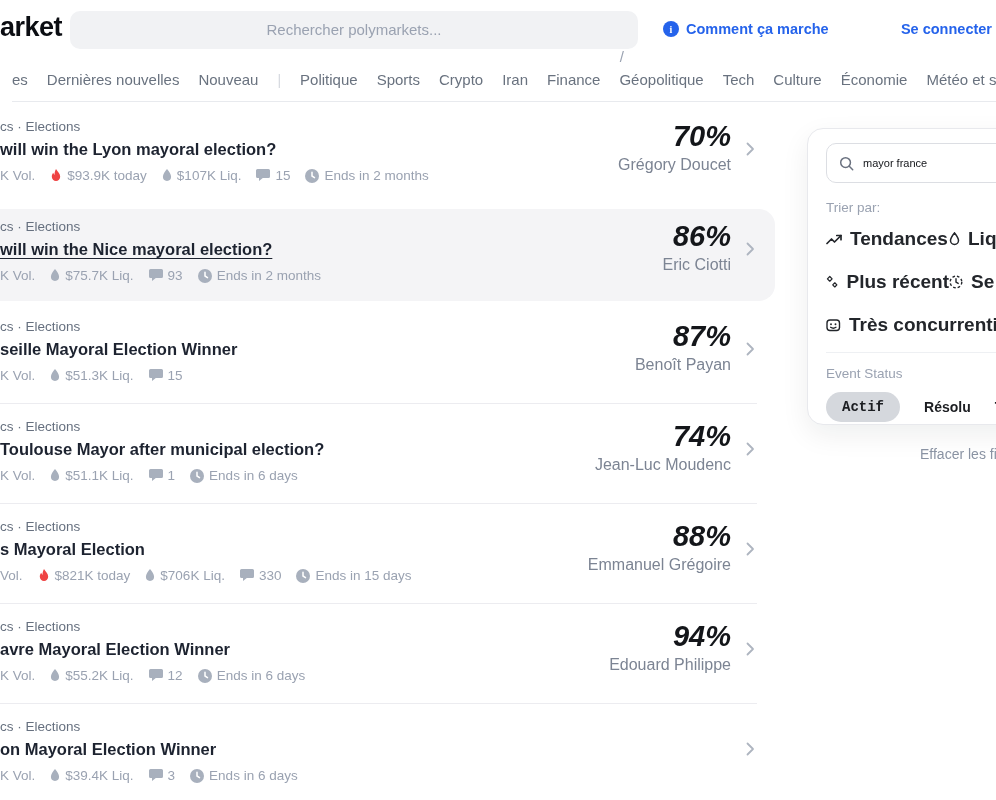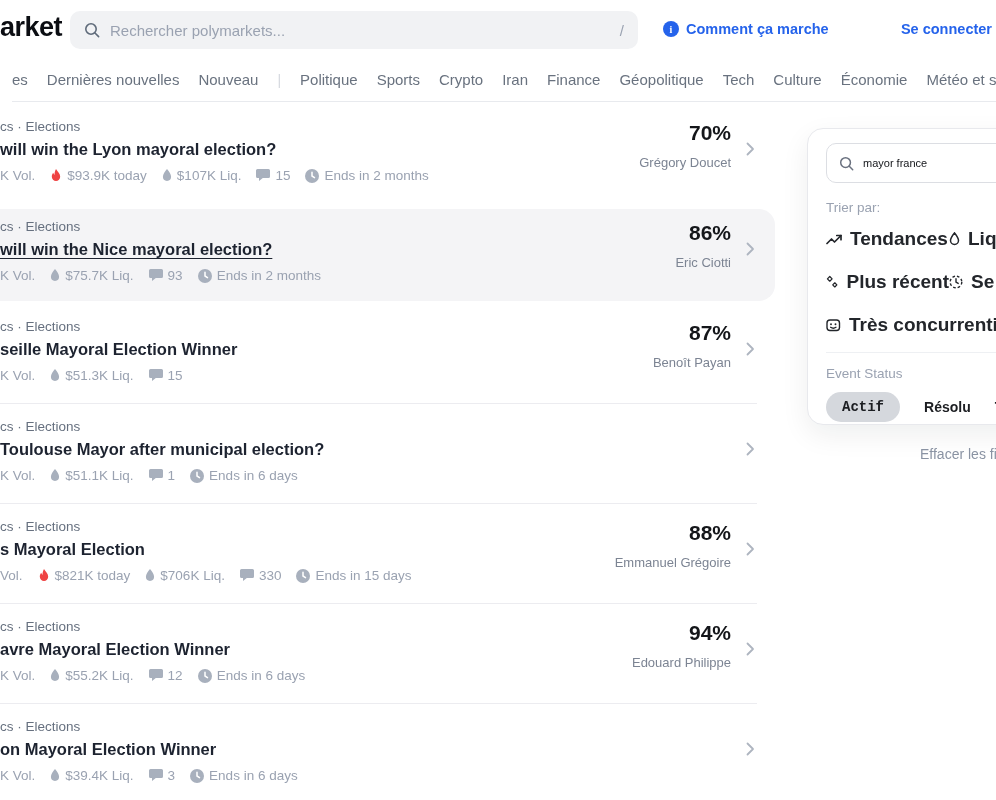--- a/index.html
+++ b/index.html
@@ -2,21 +2,21 @@
 <html><head>
 <meta charset="utf-8">
 <style>
   * { margin:0; padding:0; box-sizing:border-box; }
   html,body { background:#fff; }
   body { font-family:"Liberation Sans", sans-serif; }
   #viewport { position:relative; width:996px; height:800px; overflow:hidden; background:#fff; }
 
   
   .logo { position:absolute; left:0; top:12px; font-size:27px; font-weight:800; color:#0b0d12; letter-spacing:-0.5px; }
-  .searchbar { position:absolute; left:70px; top:11px; width:568px; height:38px; background:#f1f2f4; border-radius:10px; display:flex; align-items:center; padding:0 14px; gap:10px; }
+  .searchbar { position:absolute; left:70px; top:11px; width:568px; height:38px; background:#f1f2f4; border-radius:10px; display:flex; align-items:center; padding:0 14px; gap:10px;flex-direction:column; }
   .searchbar .ph { color:#9aa2b1; font-size:15px; }
   .searchbar .slash { margin-left:auto; color:#9aa2b1; font-size:15px; }
   .howit { position:absolute; left:663px; top:21px; display:flex; align-items:center; gap:7px; color:#2563eb; font-size:14.5px; font-weight:700; cursor:pointer; }
   .infodot { width:16px; height:16px; border-radius:50%; background:#2563eb; color:#fff; font-size:10px; font-weight:700; display:flex; align-items:center; justify-content:center; font-family:"Liberation Serif", serif; }
   .login { position:absolute; right:4px; top:21px; color:#2563eb; font-size:14.5px; font-weight:700; cursor:pointer; }
 
   
   .nav { position:absolute; left:12px; top:58px; width:996px; height:44px; display:flex; align-items:center; gap:19px; border-bottom:1px solid #e8eaee; white-space:nowrap; overflow:hidden; }
   .nav-item { color:#69727f; font-size:15px; font-weight:500; cursor:pointer; flex:0 0 auto; }
   .nav-div { color:#d4d8de; font-size:14px; flex:0 0 auto; }
@@ -26,22 +26,22 @@
   .row { position:relative; height:100px; padding-top:15px; }
   .row.line { border-bottom:1px solid #ececf0; }
   .rowbg { display:none; }
   .row.hover .rowbg { display:block; position:absolute; left:-40px; right:-18px; top:5px; bottom:3px; background:#f4f4f6; border-radius:16px; }
   .cat { position:relative; color:#66707f; font-size:13.5px; }
   .title { position:relative; margin-top:6px; color:#1d2330; font-size:16.5px; font-weight:700; }
   .title.underline { text-decoration:underline; text-underline-offset:3px; }
   .meta { position:relative; margin-top:9px; display:flex; align-items:center; gap:15px; color:#9aa2b1; font-size:13.5px; }
   .meta .m { display:flex; align-items:center; gap:5px; }
   .right { position:absolute; right:26px; top:17px; text-align:right; }
-  .pct { color:#14161a; font-size:21px; font-weight:700; line-height:1.1; }
-  .cand { margin-top:11px; color:#7c8493; font-size:13px; }
+  .pct { color:#14161a; font-size:29px; font-weight:700; line-height:1.1;font-style:italic; }
+  .cand { margin-top:3px; color:#7c8493; font-size:16px; }
   .chev { position:absolute; right:2px; top:38px; }
 
   
   .card { position:absolute; left:807px; top:128px; width:300px; height:297px; background:#fff; border:1px solid #e8e9ed; border-radius:16px; box-shadow:0 10px 28px rgba(20,24,33,0.07); padding:14px 18px 0 18px; overflow:hidden; }
   .sb-search { height:40px; border:1px solid #dcdee3; border-radius:10px; display:flex; align-items:center; gap:9px; padding:0 12px; }
   .sb-search .val { color:#14161a; font-size:11px; font-weight:500; }
   .sortlab { margin-top:17px; color:#9aa2b1; font-size:13.5px; }
   .sortgrid { margin-top:13px; display:grid; grid-template-columns:123px 1fr; row-gap:21px; column-gap:0; }
   .sopt { display:flex; align-items:center; gap:8px; color:#23262b; font-size:19px; font-weight:700; cursor:pointer; white-space:nowrap; }
   .sopt.span2 { grid-column:1 / span 2; }
@@ -228,20 +228,24 @@
           <span>1</span>
         </span>
         <span class="m">
           <svg width="14" height="14" viewBox="0 0 14 14">
             <circle cx="7" cy="7" r="7" fill="#a8b0bd"></circle>
             <path d="M7 3.2V7l2.5 1.6" stroke="#fff" stroke-width="1.5" fill="none" stroke-linecap="round"></path>
           </svg>
           <span>Ends in 6 days</span>
         </span>
       </div>
+      <div class="right">
+        <div class="pct">74%</div>
+        <div class="cand">Jean-Luc Moudenc</div>
+      </div>
       <svg class="chev" width="9" height="14" viewBox="0 0 9 14">
         <polyline points="1.5,1.5 7,7 1.5,12.5" fill="none" stroke="#aeb5c0" stroke-width="1.8" stroke-linecap="round" stroke-linejoin="round"></polyline>
       </svg>
     </div>
 
     <div class="row line">
 
       <div class="cat">cs · Elections</div>
       <div class="title">s Mayoral Election</div>
       <div class="meta">

